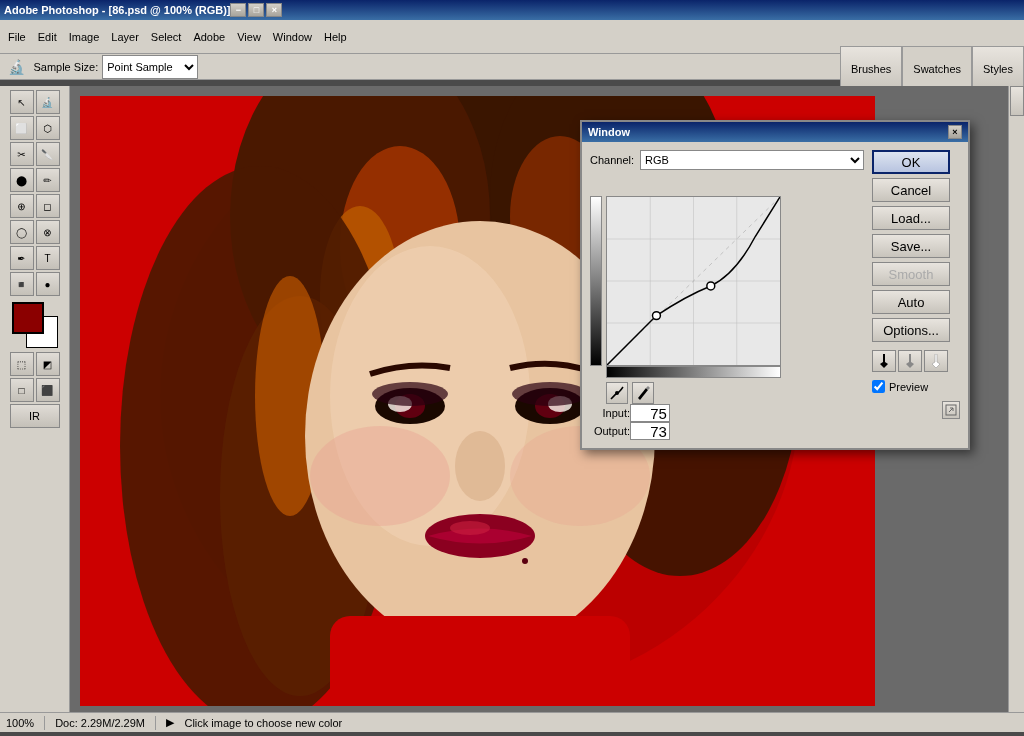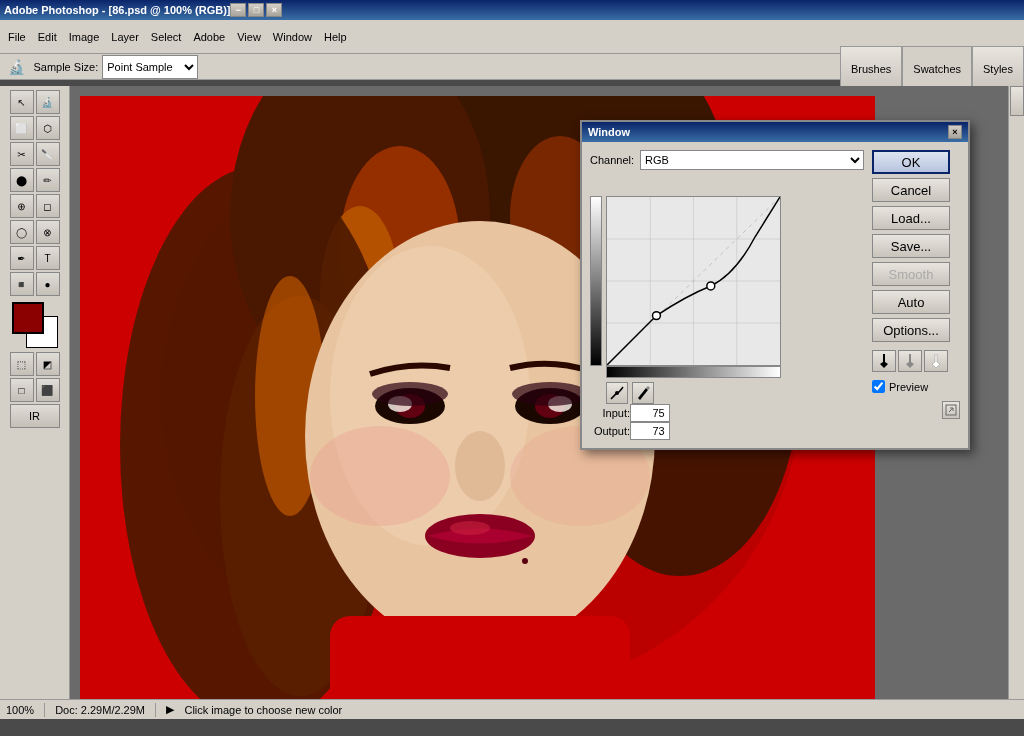--- a/index.html
+++ b/index.html
@@ -231,21 +231,21 @@
       display: flex;
       align-items: center;
       margin-top: 0;
     }
     .io-label { font-size: 11px; width: 40px; text-align: right; }
     .io-input {
       width: 40px;
       height: 18px;
       border: 1px solid #888;
       background: white;
-      font-size: 11px;
+      font-size: 15px;
       text-align: center;
       padding-left: 17px;
     }
 
     
     .dialog-btn {
       width: 78px;
       height: 24px;
       background: linear-gradient(to bottom, #e8e4de, #c8c4bc);
       border: 1px solid #888;
@@ -301,21 +301,21 @@
       background: linear-gradient(to bottom, #e8e4de, #c8c4bc);
       border: 1px solid #888;
       display: flex; align-items: center; justify-content: center;
       cursor: pointer;
       font-size: 11px;
     }
 
     
     .status-bar {
       position: absolute;
-      bottom: 17px;
+      bottom: 4px;
       left: 0;
       right: 0;
       height: 20px;
       background: #d4d0c8;
       border-top: 1px solid #999;
       display: flex;
       align-items: center;
       padding: 0 6px;
       font-size: 11px;
       gap: 10px;

